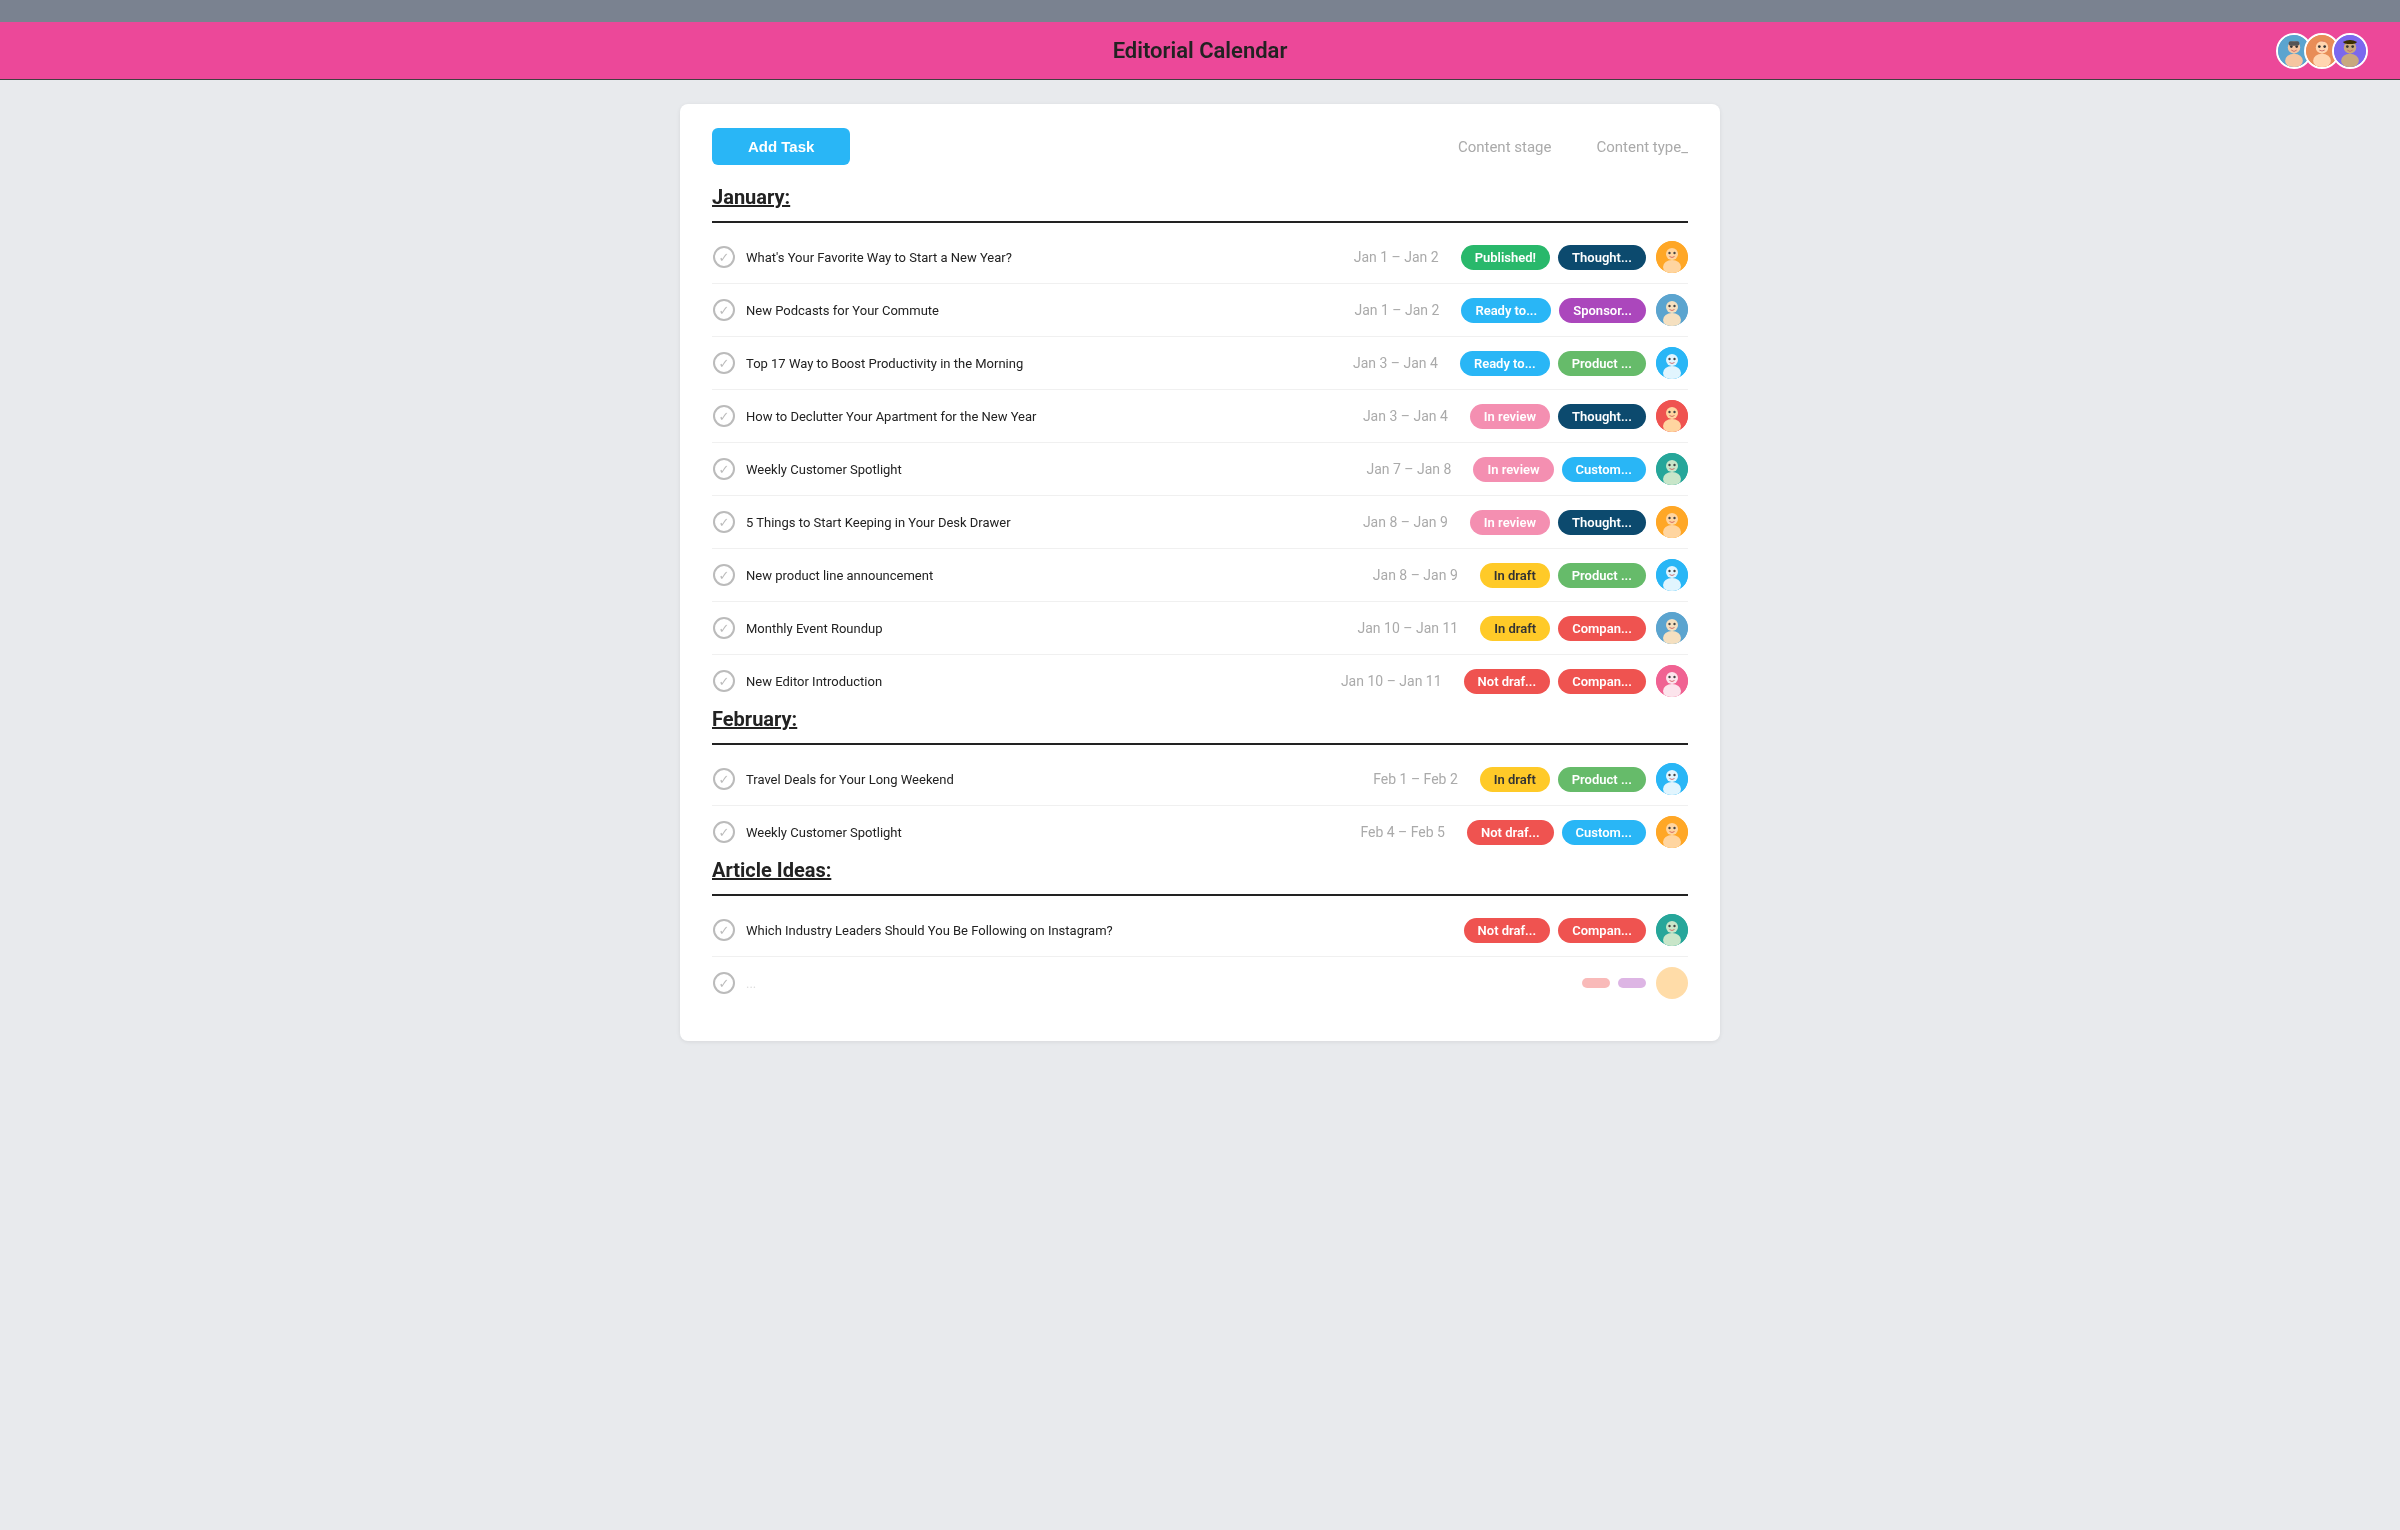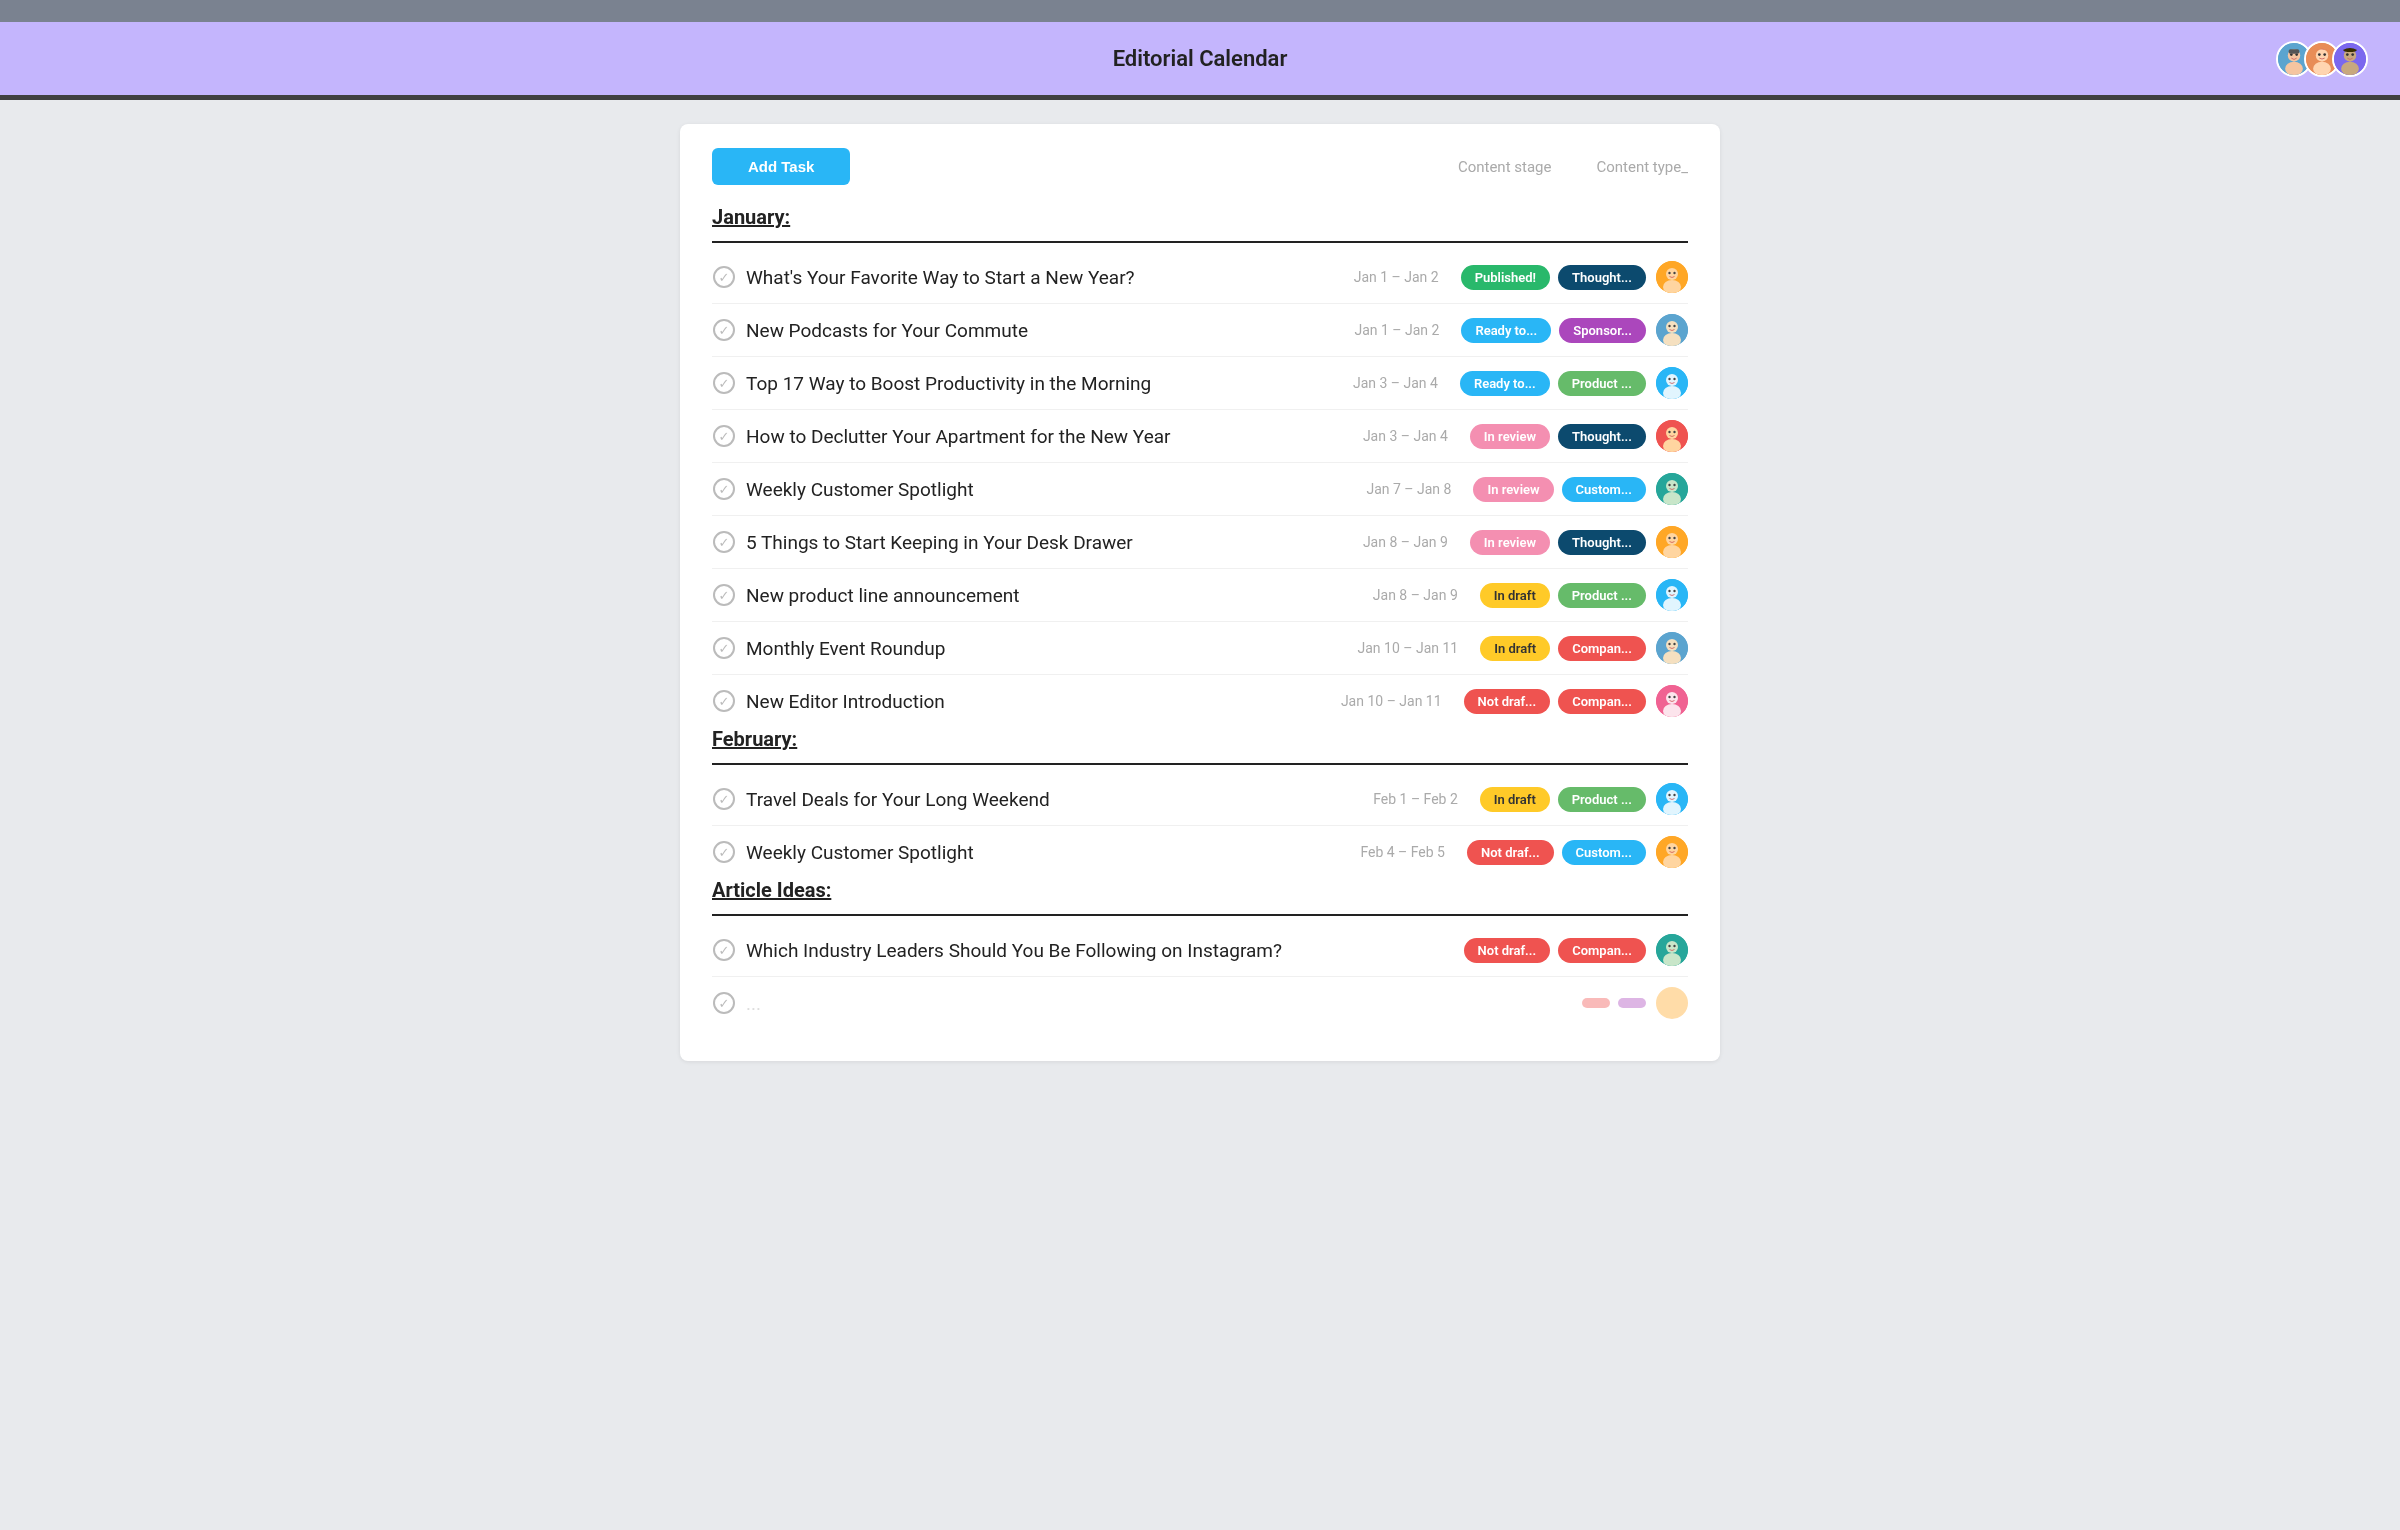--- a/index.html
+++ b/index.html
@@ -7,27 +7,27 @@
       font-family: -apple-system, BlinkMacSystemFont, 'Segoe UI', Roboto, sans-serif;
       background: #e8eaed;
       min-height: 100vh;
     }
     .top-bar {
       height: 22px;
       background: #7a8290;
       width: 100%;
     }
     .header {
-      background: #c4b5fd;
-      padding: 24px 0;
+      background: #ec4899;
+      padding: 16px 0;
       display: flex;
       align-items: center;
       justify-content: center;
       position: relative;
-      border-bottom: 5px solid #404040;
+      border-bottom: 1px solid #404040;
     }
     .header-title {
       font-size: 22px;
       font-weight: 600;
       color: #222;
     }
     .header-avatars {
       position: absolute;
       right: 32px;
       display: flex;
@@ -119,21 +119,21 @@
       border-radius: 50%;
       border: 2px solid #bbb;
       display: flex;
       align-items: center;
       justify-content: center;
       color: #bbb;
       font-size: 13px;
     }
     .task-title {
       flex: 1;
-      font-size: 19px;
+      font-size: 13px;
       color: #222;
     }
     .task-dates {
       font-size: 14px;
       color: #aaa;
       min-width: 130px;
       text-align: right;
       margin-right: 12px;
     }
     .task-badges {

